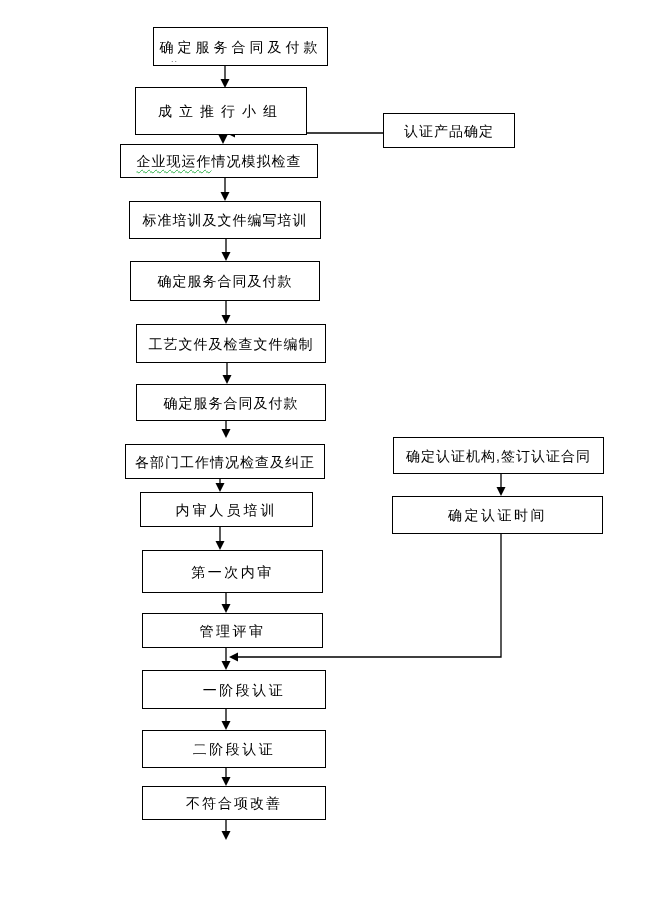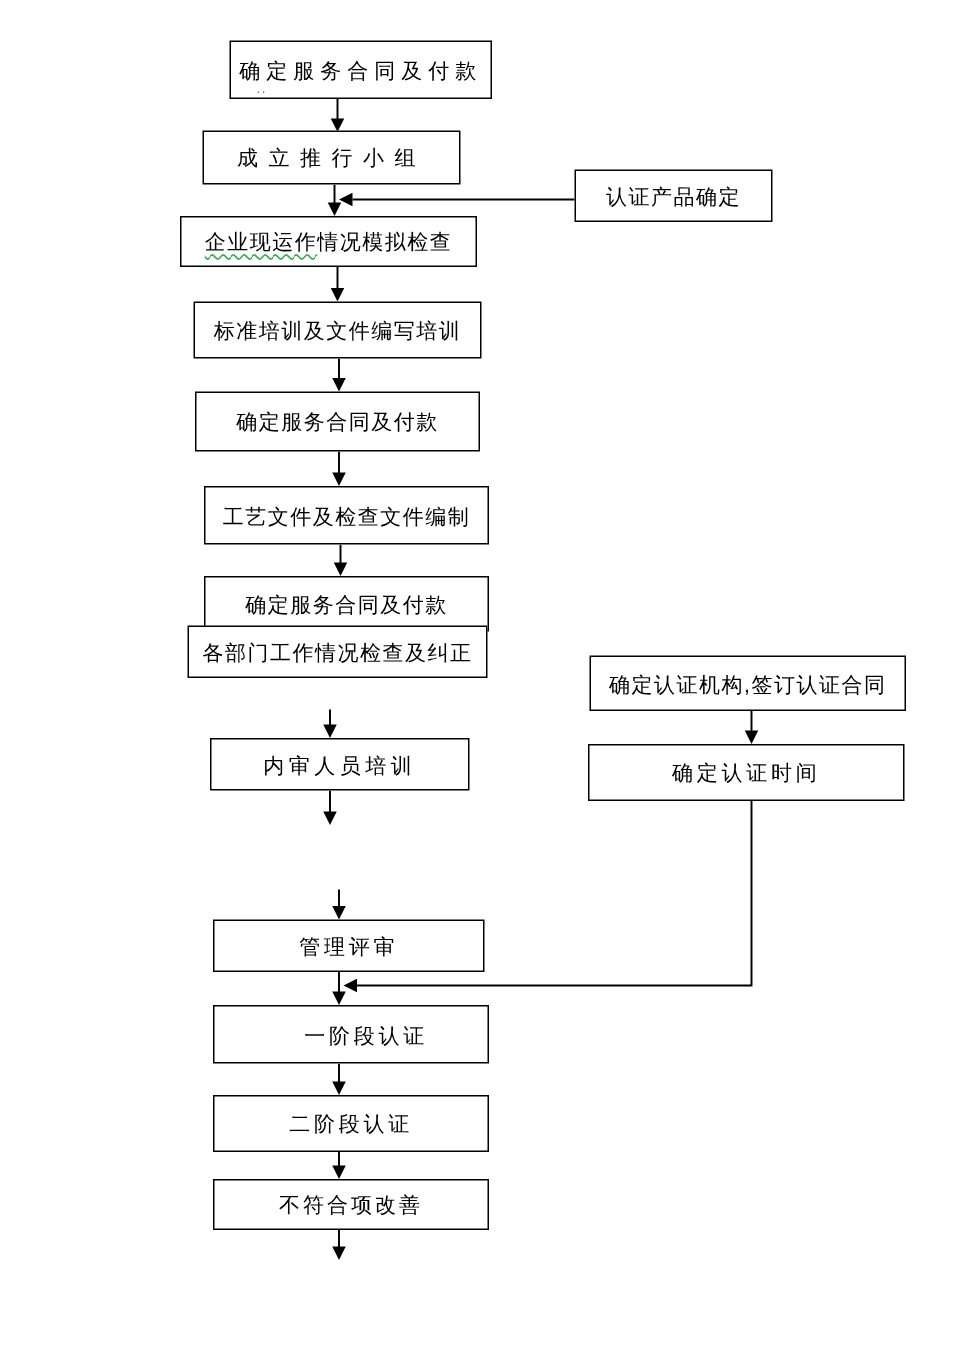--- a/index.html
+++ b/index.html
@@ -128,21 +128,21 @@
       <line x1="226" y1="820" x2="226" y2="832"></line>
         <polygon points="226,840 221.5,831 230.5,831"></polygon>
     </g>
   </svg>
 
   <div class="node ls4" style="left:136px; top:27px; width:175px; height:39px;margin-left:17px;">
     <span>确定服务合同及付款</span>
     <span class="stray-marks">..</span>
   </div>
 
-  <div class="node ls7" style="left:135px; top:87px; width:172px; height:36px;">
+  <div class="node ls7" style="left:135px; top:87px; width:172px; height:48px;">
     <span>成立推行小组</span>
   </div>
 
   <div class="node ls1" style="left:120px; top:144px; width:198px; height:34px;">
     <span class="spell-wavy">企业现运作</span>
       <span>情况模拟检查</span>
   </div>
 
   <div class="node ls1" style="left:129px; top:201px; width:192px; height:38px;">
     <span>标准培训及文件编写培训</span>
@@ -153,28 +153,31 @@
   </div>
 
   <div class="node ls1" style="left:136px; top:324px; width:190px; height:39px;">
     <span>工艺文件及检查文件编制</span>
   </div>
 
   <div class="node ls1" style="left:136px; top:384px; width:190px; height:37px;">
     <span>确定服务合同及付款</span>
   </div>
 
-  <div class="node ls1" style="left:125px; top:417px; width:200px; height:35px;">
+  <div class="node ls1" style="left:125px; top:444px; width:200px; height:35px;">
     <span>各部门工作情况检查及纠正</span>
   </div>
 
   <div class="node ls3" style="left:140px; top:492px; width:173px; height:35px;">
     <span>内审人员培训</span>
   </div>
 
+  <div class="node ls25" style="left:142px; top:550px; width:181px; height:43px;">
+    <span>第一次内审</span>
+  </div>
 
   <div class="node ls25" style="left:142px; top:613px; width:181px; height:35px;">
     <span>管理评审</span>
   </div>
 
   <div class="node ls25" style="left:142px; top:670px; width:184px; height:39px;padding-left:20px;">
     <span>一阶段认证</span>
   </div>
 
   <div class="node ls25" style="left:142px; top:730px; width:184px; height:38px;">

